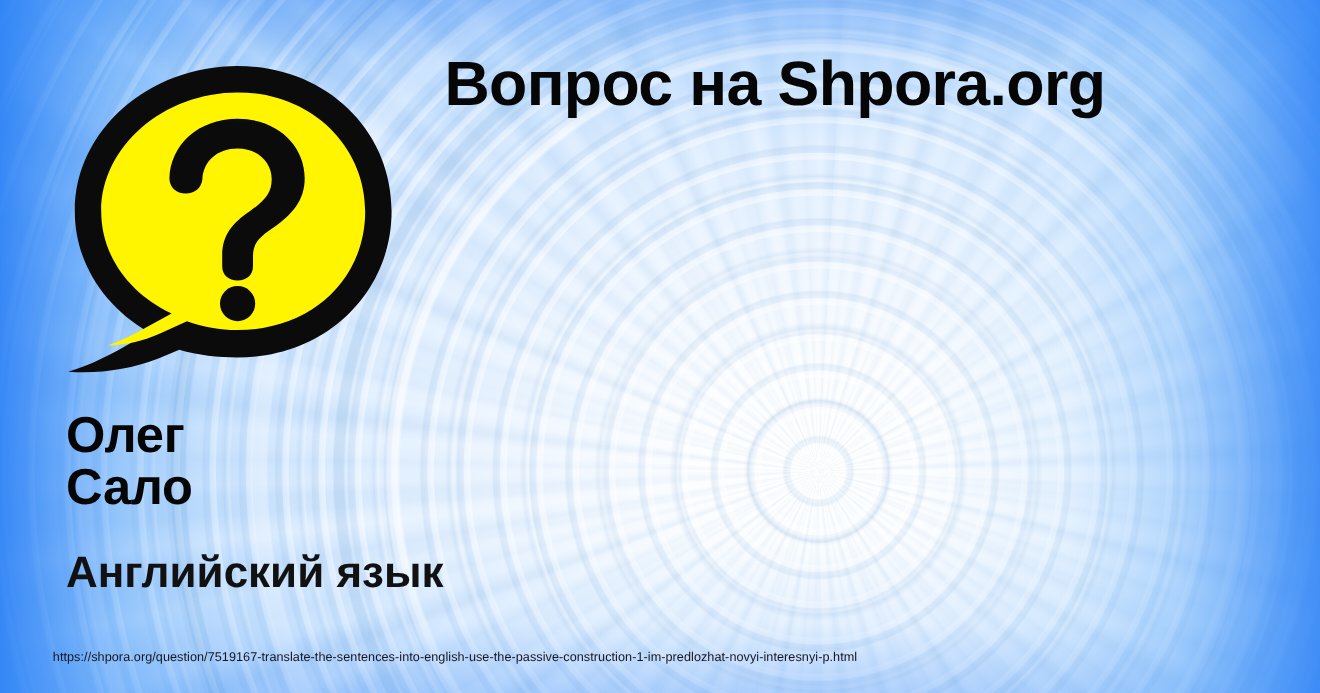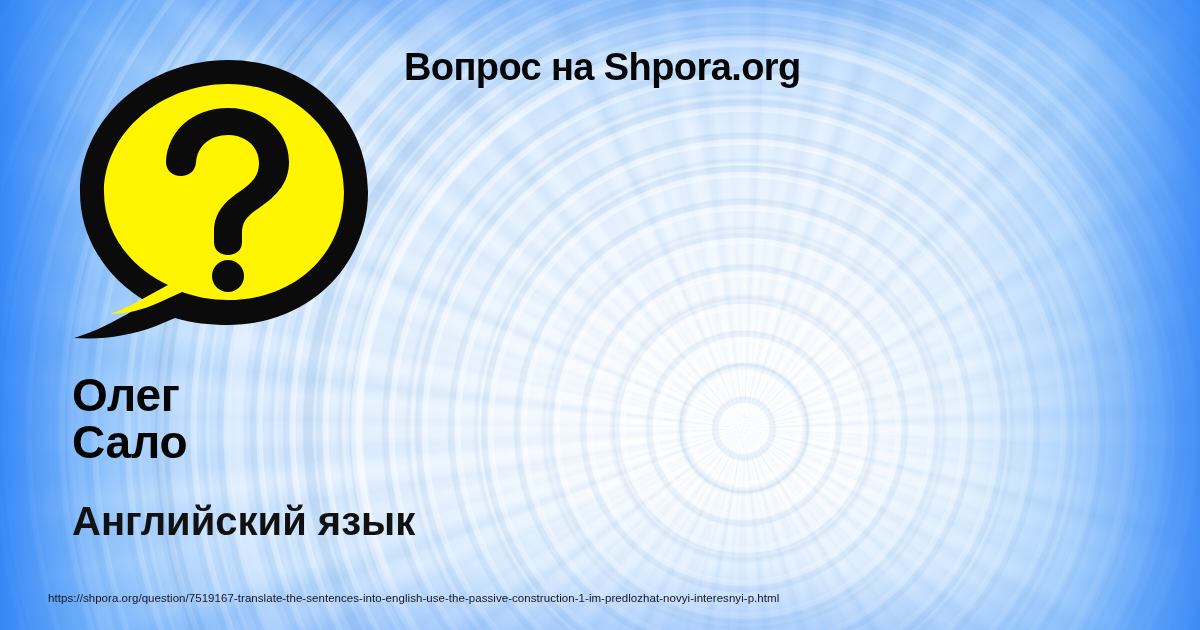--- a/index.html
+++ b/index.html
@@ -119,21 +119,21 @@
         rgba(255,255,255,.38) 502px 514px,
         rgba(255,255,255,0) 516px 574px,
         rgba(60,130,200,.16) 576px 588px,
         rgba(255,255,255,0) 590px 660px,
         rgba(255,255,255,.30) 662px 676px,
         rgba(255,255,255,0) 678px);
   }
 
   
   #left-col{
-    position:absolute;left:16px;top:0;width:392px;height:451px;
+    position:absolute;left:4px;top:0;width:392px;height:451px;
   }
 
   #question-bubble{
     position:absolute;left:52px;top:52px;width:306px;height:292px;
   }
   #question-bubble svg{display:block;width:100%;height:100%;}
 
   #author-name{
     position:absolute;left:56px;top:372px;width:320px;
     font-size:46px;font-weight:bold;line-height:1.03;
@@ -145,21 +145,21 @@
     font-size:40px;font-weight:bold;line-height:1.05;
     color:#111111;white-space:nowrap;
   }
 
   
   #right-col{
     position:absolute;left:400px;top:0;width:690px;height:575px;
   }
   #page-title{
     position:absolute;left:4px;top:48px;width:690px;
-    font-size:38px;font-weight:bold;line-height:1.0;
+    font-size:57px;font-weight:bold;line-height:1.0;
     color:#060606;letter-spacing:-.6px;white-space:nowrap;
   }
   #question-body{
     position:absolute;left:4px;top:152px;width:678px;height:400px;
     overflow:hidden;
     font-size:41px;line-height:1.46;color:#0b0b0b;
     font-weight:normal;
     white-space:pre-wrap;word-wrap:break-word;
   }
 

